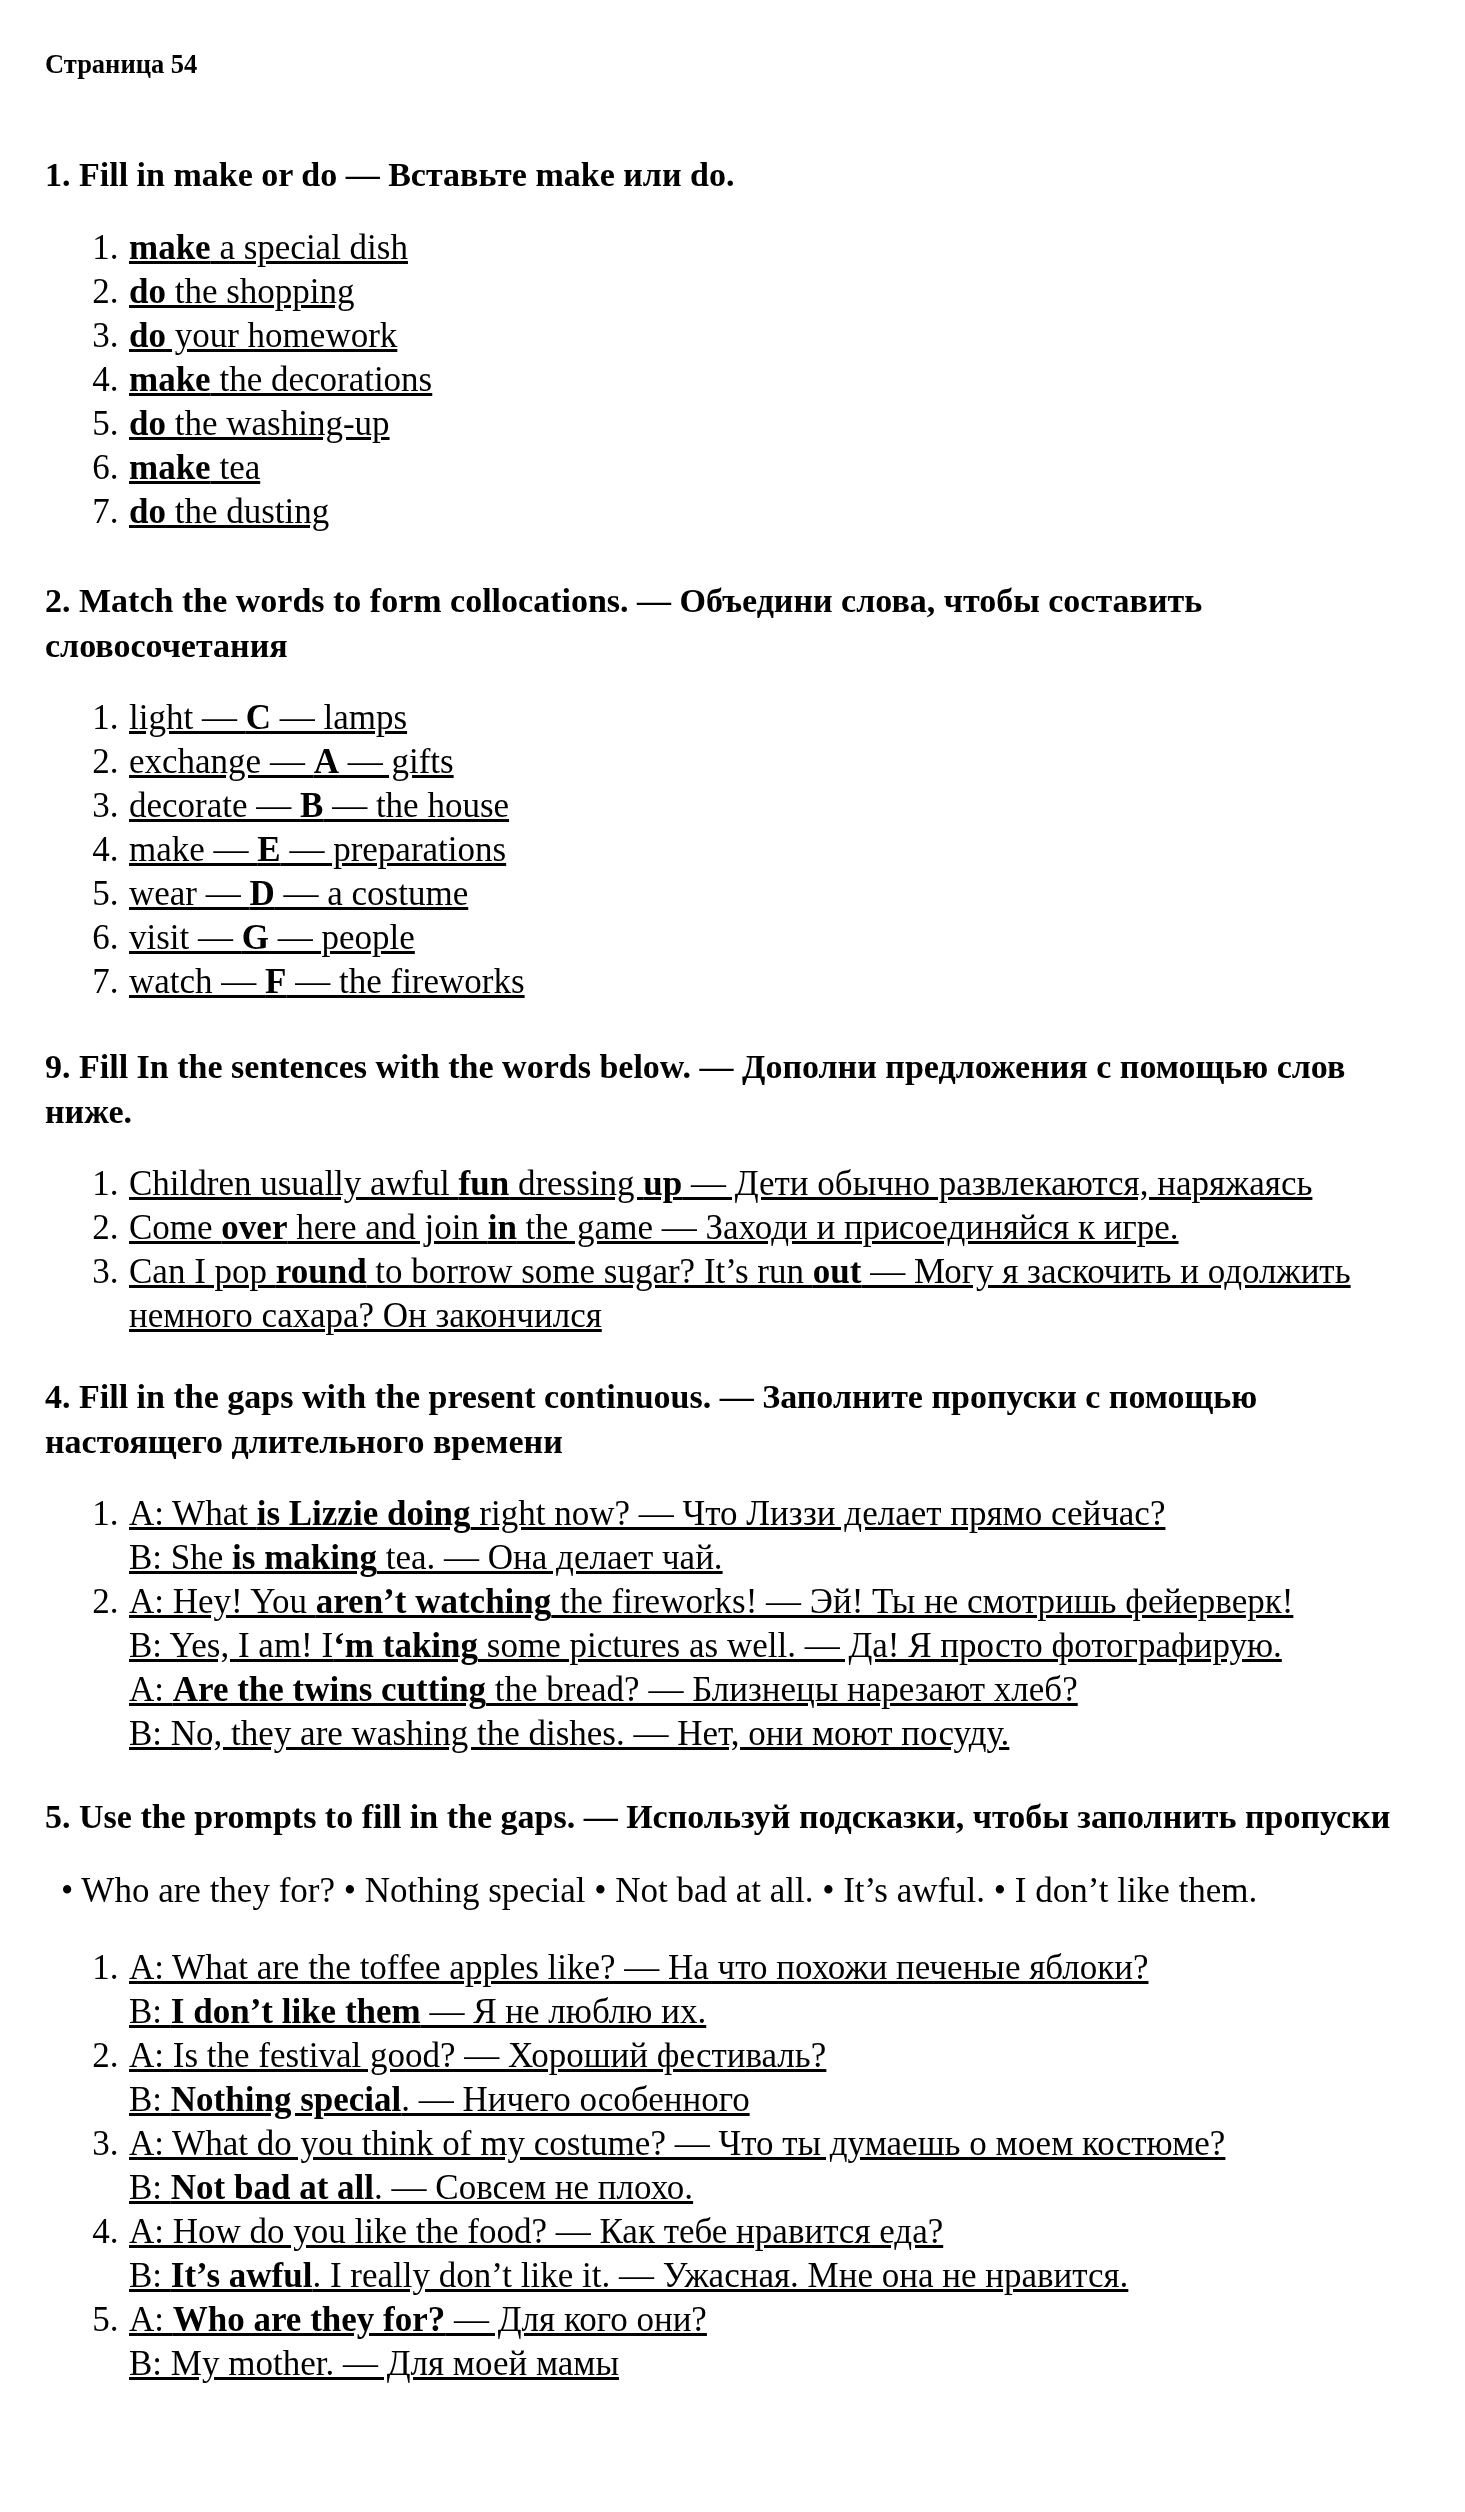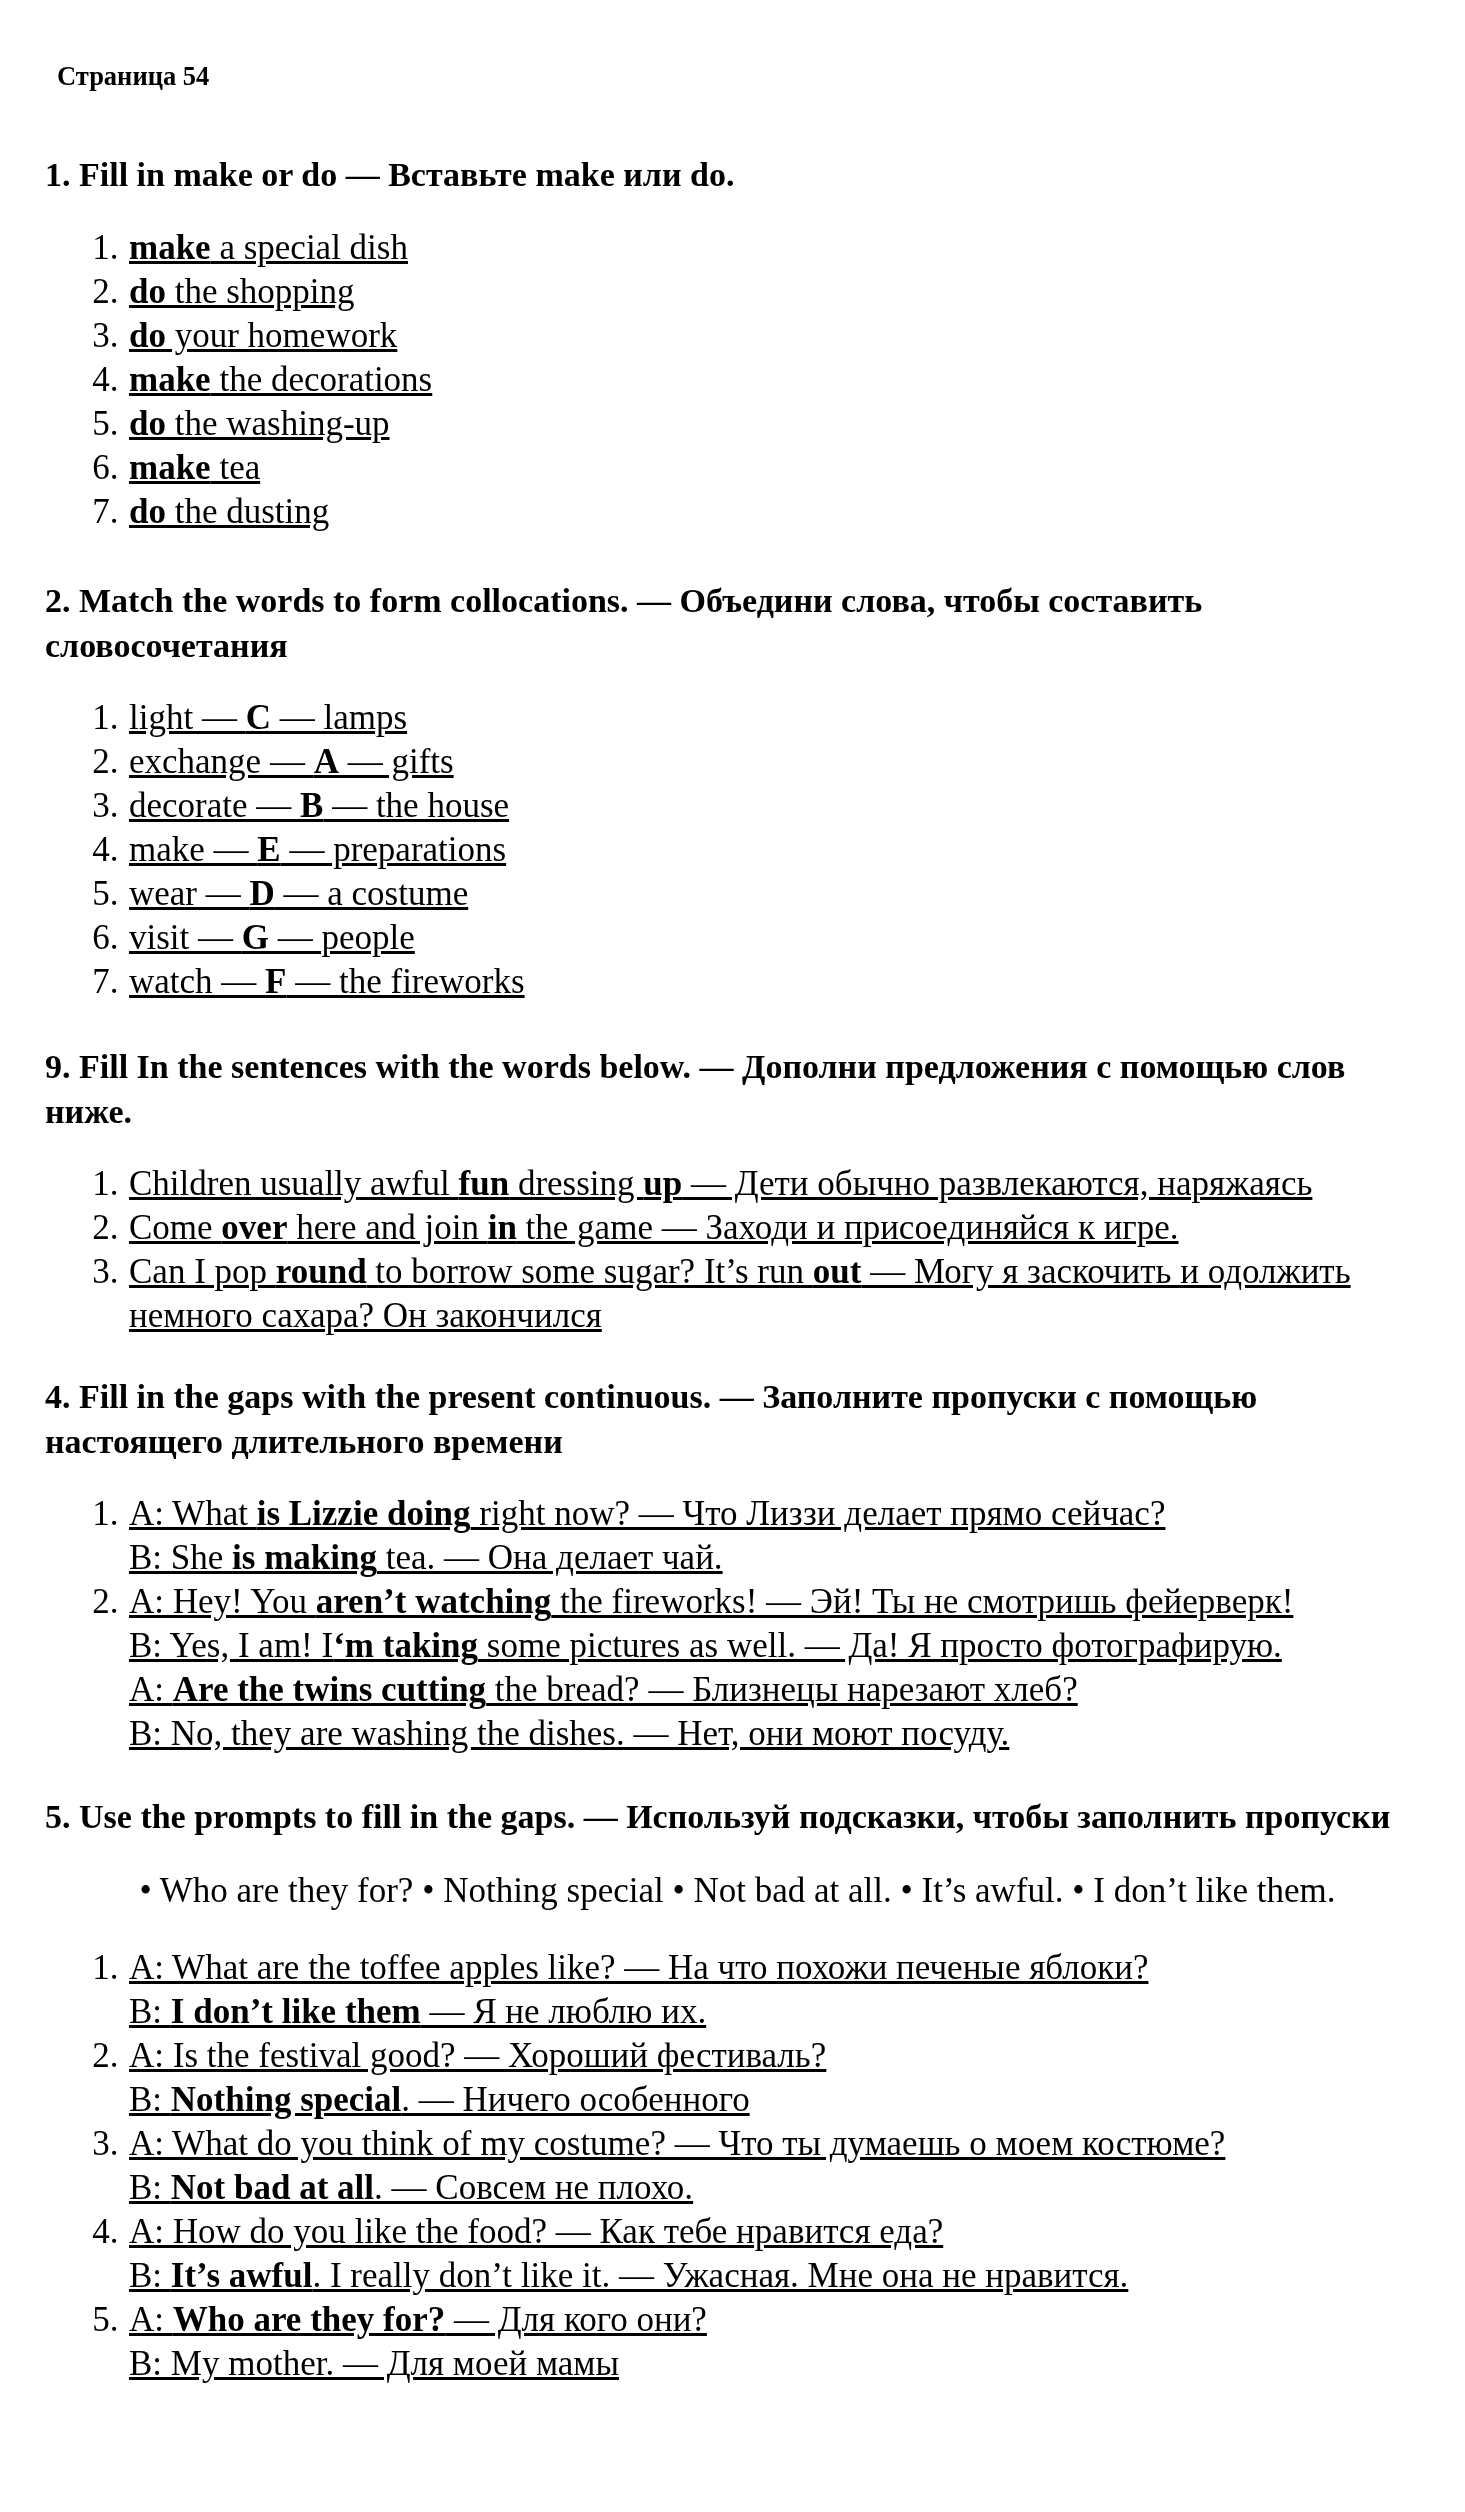--- a/index.html
+++ b/index.html
@@ -4,33 +4,33 @@
 <style>
   html, body { margin: 0; padding: 0; background: #ffffff; }
   body {
     width: 1465px; height: 2512px; overflow: hidden;
     font-family: "Liberation Serif", "DejaVu Serif", serif;
     color: #000000;
   }
   .page { position: relative; padding: 0 0 0 45px; }
   .page-title {
     position: absolute; left: 45px; top: 49px;
-    font-size: 26.5px; font-weight: bold; margin: 12px;
+    font-size: 26.5px; font-weight: bold; margin: 0;
   }
   .section { position: absolute; left: 45px; right: 35px; }
   .sec-heading {
     font-size: 34px; font-weight: bold; line-height: 45px; margin: 0;
   }
   .list { margin: 0; padding: 0; list-style: none; }
   .list li { display: flex; font-size: 35px; line-height: 44px; }
   .num { width: 84px; flex: 0 0 84px; text-align: right; padding-right: 10.4px; box-sizing: border-box; }
   .txt { flex: 1; text-decoration: underline; }
   .line { display: block; }
   b { font-weight: bold; }
-  .bullets { font-size: 35px; line-height: 44px; margin: 0; text-align: center; }
+  .bullets { font-size: 35px; line-height: 44px; margin: 16px; }
 </style>
 </head>
 <body>
 
 <div class="page">
   <h1 class="page-title">Страница 54</h1>
 
   <div class="section" id="sec-0" style="top:152px;">
     <h2 class="sec-heading">1. Fill in make or do — Вставьте make или do.</h2>
     <ul class="list" style="margin-top:29px;">

